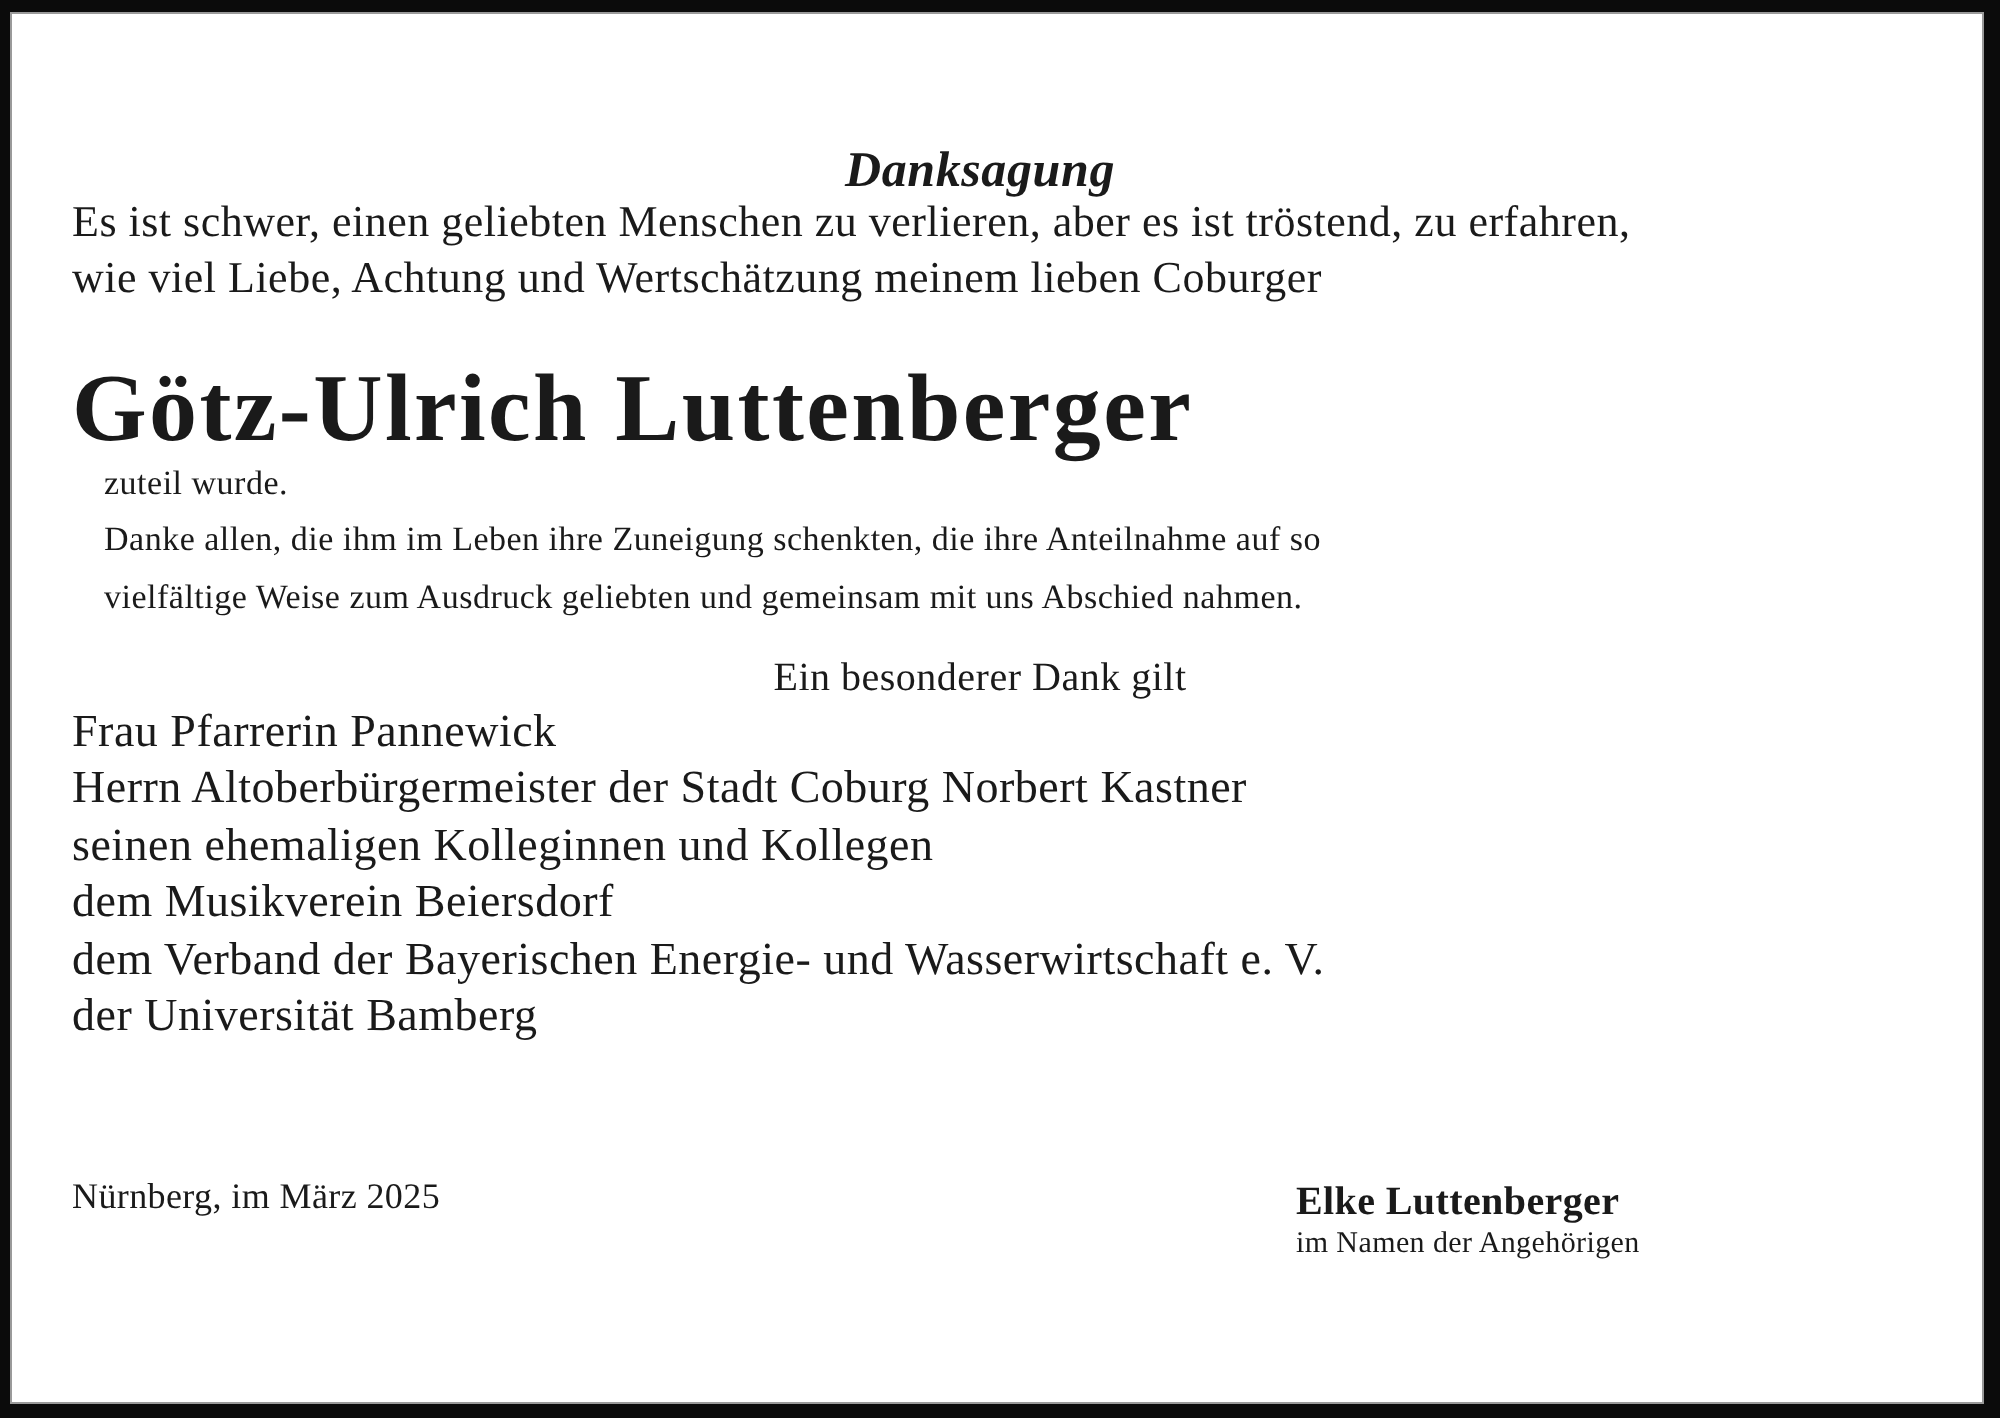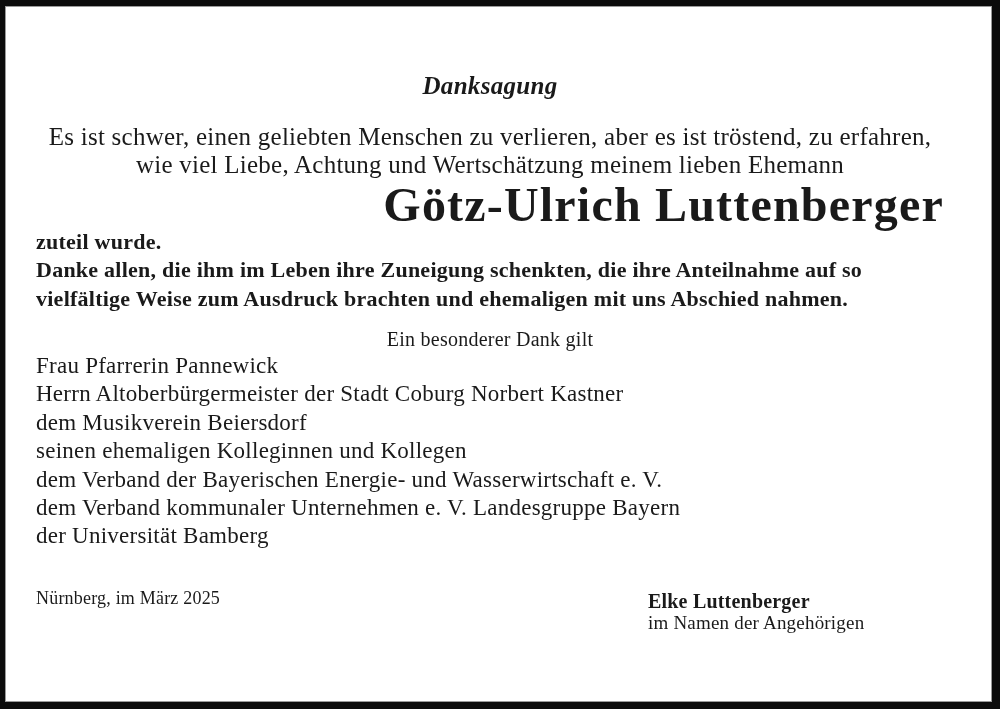--- a/index.html
+++ b/index.html
@@ -43,46 +43,44 @@
     left: 0; right: 0;
     text-align: center;
     font-size: 25px;
     line-height: 30px;
     font-weight: bold;
     font-style: italic;
     letter-spacing: 0.3px;
   }
   .intro {
     position: absolute;
-    top: 116px;
+    top: 90px;
     left: 0; right: 0;
-    font-size: 25px;
+    font-size: 22px;
     line-height: 28.4px;
     letter-spacing: 0.25px;
-    text-align: center;
   }
   .deceased-name {
     position: absolute;
     top: 172px;
     left: 0; right: 0;
-    text-align: right;
+    text-align: left;
     font-size: 48px;
     line-height: 52px;
     font-weight: bold;
     letter-spacing: 1.2px;
     white-space: nowrap;
   }
   .body-par {
     position: absolute;
     top: 221px;
-    left: 0; right: 0;
-    font-size: 22px;
+    left: 16px; right: 0;
+    font-size: 17px;
     line-height: 28.4px;
     letter-spacing: 0.25px;
-    font-weight: bold;
   }
   .subheading {
     position: absolute;
     top: 318px;
     left: 0; right: 0;
     text-align: center;
     font-size: 20px;
     line-height: 28.4px;
     letter-spacing: 0.25px;
   }
@@ -107,57 +105,56 @@
     left: 612px;
     top: 584px;
   }
   .signature .sig-name {
     font-size: 20px;
     line-height: 20px;
     font-weight: bold;
     letter-spacing: 0.2px;
   }
   .signature .sig-sub {
-    font-size: 19px;
+    font-size: 15px;
     line-height: 19px;
     margin-top: 2px;
     letter-spacing: 0.2px;
   }
 </style>
 </head>
 <body>
 
 <div class="frame">
   <div class="sheet">
     <div class="content">
 
       <div class="kicker">Danksagung</div>
 
       <div class="intro">
         <div>Es ist schwer, einen geliebten Menschen zu verlieren, aber es ist tröstend, zu erfahren,</div>
-        <div>wie viel Liebe, Achtung und Wertschätzung meinem lieben Ehemann</div>
+        <div>wie viel Liebe, Achtung und Wertschätzung meinem lieben Coburger</div>
       </div>
 
       <div class="deceased-name">Götz-Ulrich Luttenberger</div>
 
       <div class="body-par">
         <div>zuteil wurde.</div>
         <div>Danke allen, die ihm im Leben ihre Zuneigung schenkten, die ihre Anteilnahme auf so</div>
-        <div>vielfältige Weise zum Ausdruck brachten und ehemaligen mit uns Abschied nahmen.</div>
+        <div>vielfältige Weise zum Ausdruck geliebten und gemeinsam mit uns Abschied nahmen.</div>
       </div>
 
       <div class="subheading">Ein besonderer Dank gilt</div>
 
       <div class="thanks-list">
         <div>Frau Pfarrerin Pannewick</div>
         <div>Herrn Altoberbürgermeister der Stadt Coburg Norbert Kastner</div>
+        <div>seinen ehemaligen Kolleginnen und Kollegen</div>
         <div>dem Musikverein Beiersdorf</div>
-        <div>seinen ehemaligen Kolleginnen und Kollegen</div>
         <div>dem Verband der Bayerischen Energie- und Wasserwirtschaft e. V.</div>
-        <div>dem Verband kommunaler Unternehmen e. V. Landesgruppe Bayern</div>
         <div>der Universität Bamberg</div>
       </div>
 
       <div class="dateline">Nürnberg, im März 2025</div>
 
       <div class="signature">
         <div class="sig-name">Elke Luttenberger</div>
         <div class="sig-sub">im Namen der Angehörigen</div>
       </div>
 

